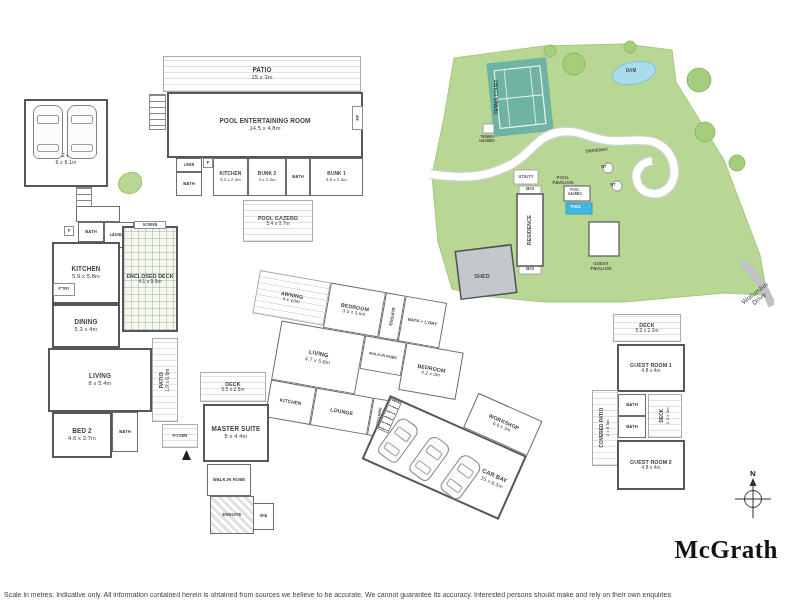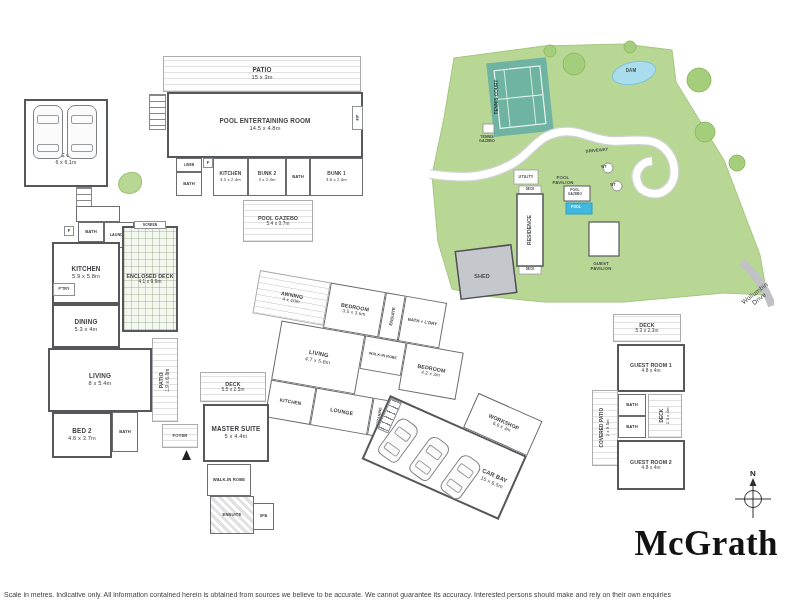--- a/index.html
+++ b/index.html
@@ -29,21 +29,21 @@
   .lab { text-align:center; color:var(--ink); line-height:1.25; font-size:6px; letter-spacing:.02em; }
   .lab .l1 { font-weight:700; font-size:1.06em; }
   .lab .l2 { font-size:.95em; }
   .lab.vert { transform:rotate(-90deg); white-space:nowrap; }
   .lab.low { margin-top:32px; }
   .lab.right { position:absolute; right:6px; top:50%; transform:translateY(-50%); }
   .site-label { position:absolute; text-align:center; font-weight:700; line-height:1.15; color:#474a4d;
                 letter-spacing:.02em; white-space:nowrap; z-index:5; }
   .site-label.plain { font-weight:400; }
   .logo { position:absolute; right:22px; bottom:36px; z-index:6; font-family:"Liberation Serif",serif;
-          font-weight:700; font-size:35px; letter-spacing:.5px; color:#121212; }
+          font-weight:700; font-size:25px; letter-spacing:.5px; color:#121212; }
   .compass { position:absolute; left:731px; top:466px; z-index:6; }
   .footer { position:absolute; left:4px; bottom:2px; width:794px; z-index:6; font-size:7px; color:#3f3f3f;
             white-space:nowrap; }
 </style>
 </head>
 <body style="--wall: #55575a; --land: #b9d794; --water: #a9dcec; --pool: #42b8e0; --court: #6fb3a2; --shed: #c4c7cb; --ink: #3c3e41;">
 
 <svg id="site" width="350" height="280" viewBox="0 0 350 280">
   <path d="M30,18 L120,6 L200,4 L248,10 L252,42 L300,120 L336,215 L343,255 L300,253 L200,262 L120,262 L60,256 L28,249 L14,202 L8,135 L20,78 Z" style="fill:var(--land);stroke:#a3c77e;stroke-width:1"></path>
   <circle cx="150" cy="24" r="11" style="fill:#a4cd7c;stroke:#8cba60"></circle>

